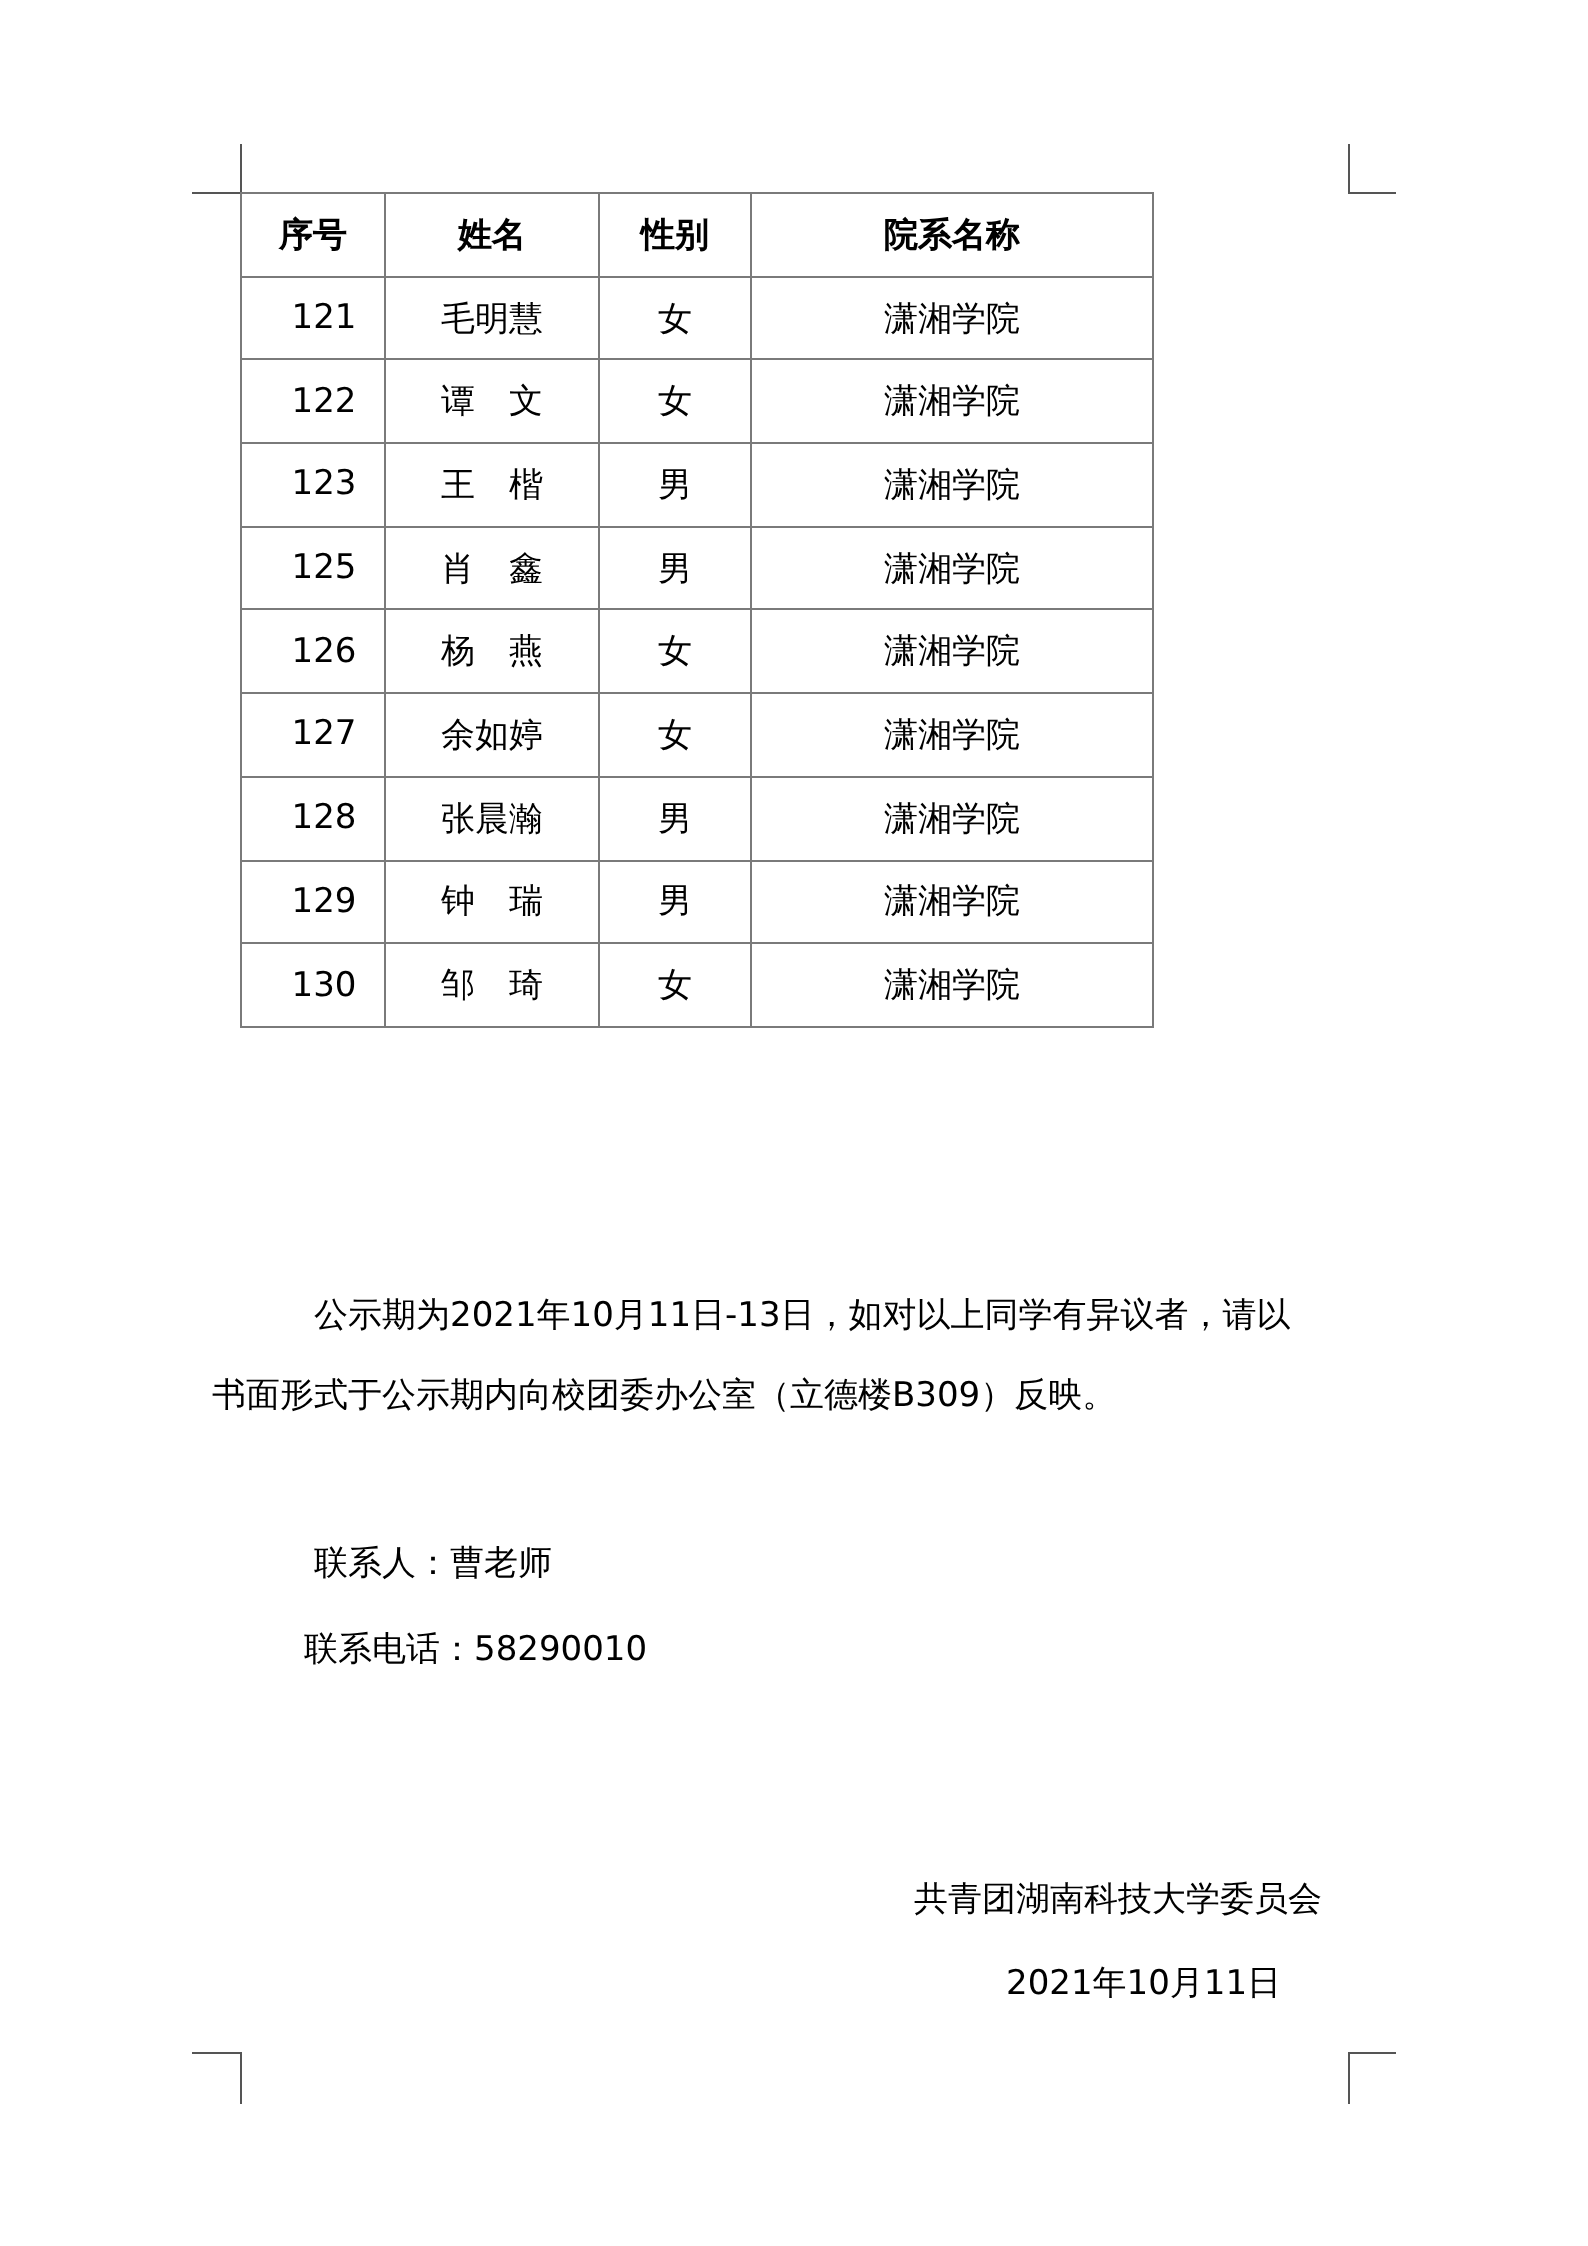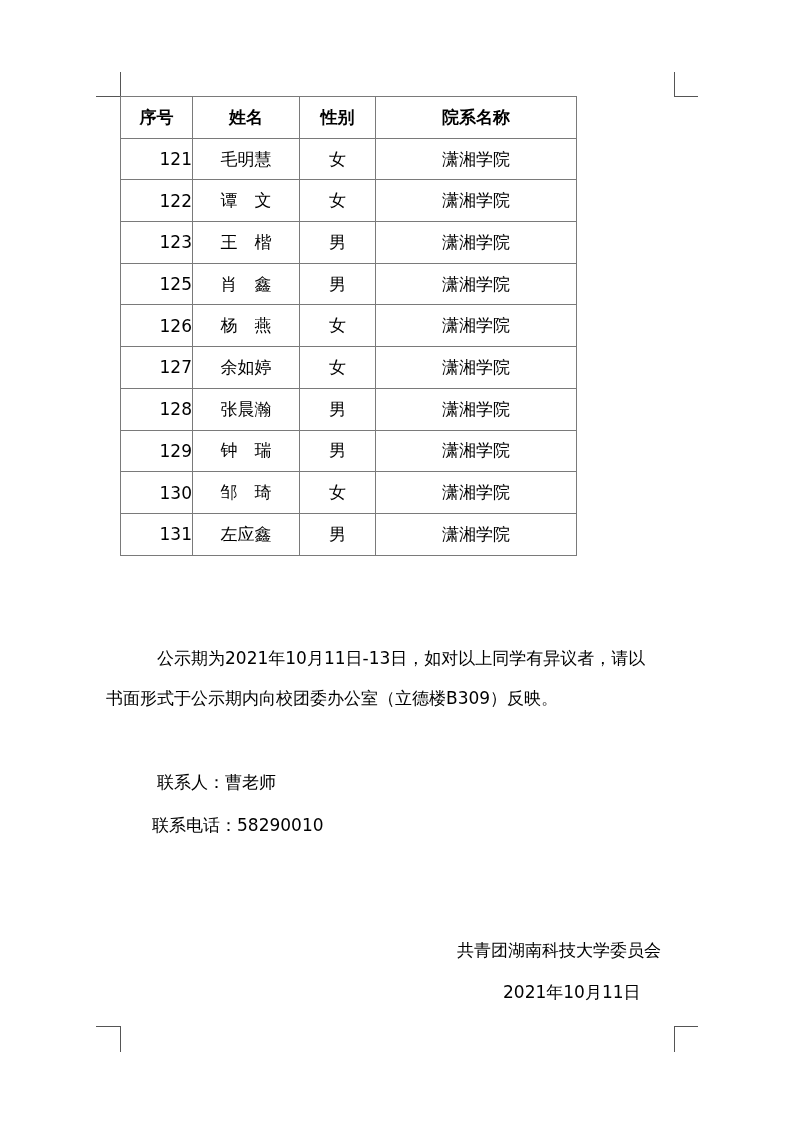--- a/index.html
+++ b/index.html
@@ -4,21 +4,21 @@
 <style>
   html, body { margin: 0; padding: 0; background: #ffffff; }
   body { width: 794px; height: 1123px; position: relative; overflow: hidden;
          font-family: "DejaVu Sans", "Liberation Sans", sans-serif; color: #000; }
   .crop { position: absolute; background: #555; }
   table.roster { position: absolute; left: 120px; top: 96px; width: 457px;
                  border-collapse: collapse; font-size: 17px; }
   table.roster td, table.roster th { border: 1px solid #7a7a7a; height: 40.7px;
                  padding: 0; text-align: center; font-weight: normal; }
   table.roster th { font-weight: bold; }
-  table.roster td.num { text-align: right; padding-left: 11px; }
+  table.roster td.num { text-align: center; padding-left: 11px; }
   .para { position: absolute; font-size: 17px; line-height: 20px; white-space: nowrap; }
 </style>
 </head>
 <body>
 
 <div class="crop" style="left:120px;top:72px;width:1px;height:24px;"></div>
 <div class="crop" style="left:96px;top:96px;width:24px;height:1px;"></div>
 <div class="crop" style="left:674px;top:72px;width:1px;height:24px;"></div>
 <div class="crop" style="left:674px;top:96px;width:24px;height:1px;"></div>
 <div class="crop" style="left:120px;top:1026px;width:1px;height:26px;"></div>
@@ -89,26 +89,20 @@
       <td>钟　瑞</td>
       <td>男</td>
       <td>潇湘学院</td>
     </tr>
     <tr>
       <td class="num">130</td>
       <td>邹　琦</td>
       <td>女</td>
       <td>潇湘学院</td>
     </tr>
-    <tr>
-      <td class="num">131</td>
-      <td>左应鑫</td>
-      <td>男</td>
-      <td>潇湘学院</td>
-    </tr>
   </tbody>
 </table>
 
 <div class="para" style="left:157px;top:648px;">公示期为2021年10月11日-13日，如对以上同学有异议者，请以</div>
 <div class="para" style="left:106px;top:688px;text-align:right;">书面形式于公示期内向校团委办公室（立德楼B309）反映。</div>
 
 <div class="para" style="left:157px;top:772px;">联系人：曹老师</div>
 <div class="para" style="left:152px;top:815px;">联系电话：58290010</div>
 
 <div class="para" style="left:457px;top:940px;">共青团湖南科技大学委员会</div>

